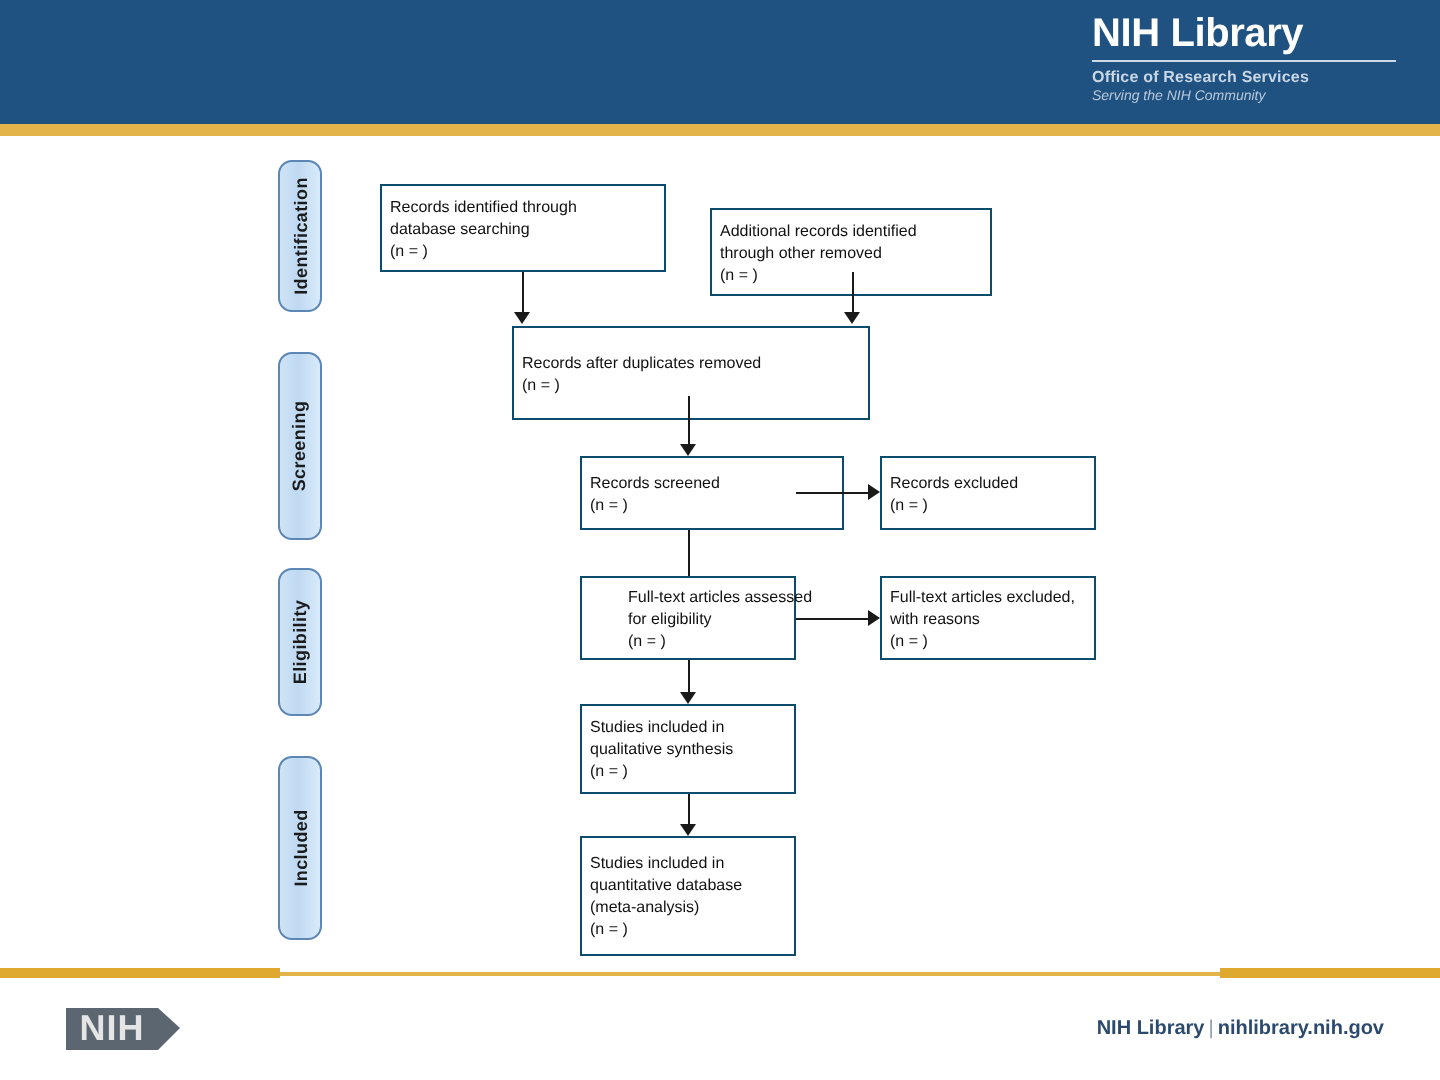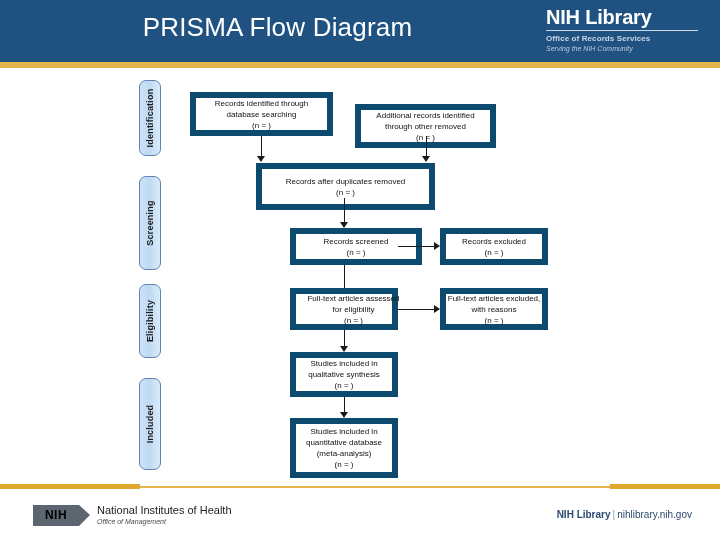--- a/index.html
+++ b/index.html
@@ -65,24 +65,24 @@
     transform: rotate(-90deg);
     white-space: nowrap;
     font-size: 9px;
     font-weight: 700;
     color: #1b1b1b;
     letter-spacing: 0.2px;
   }
 
   .pbox {
     position: absolute;
-    border: 6px solid #0c4a6e;
+    border: 1px solid #0c4a6e;
     background: #ffffff;
     display: flex; flex-direction: column;
-    align-items: center; justify-content: center;
+    align-items: flex-start; justify-content: center;
     text-align: center;
     font-size: 8px;
     line-height: 11px;
     color: #111111;
     padding: 2px 4px;
   }
   .pbox .ln { display: block; white-space: nowrap; }
 
   .arrow-v, .arrow-h {
     position: absolute;
@@ -120,52 +120,51 @@
     position: absolute; left: 0; top: 490px; width: 720px; height: 50px; background: #ffffff;
   }
   .nih-mark {
     position: absolute; left: 33px; top: 14px;
     display: flex; align-items: center;
   }
   .nih-badge {
     position: relative;
     width: 46px; height: 21px;
     background: #5b6670;
-    color: #000000;
-    font-size: 12px; font-weight: 700; letter-spacing: 0.5px;
+    color: #e5e5e5;
+    font-size: 18px; font-weight: 700; letter-spacing: 0.5px;
     display: flex; align-items: center; justify-content: center;
   }
   .nih-chevron {
     width: 0; height: 0;
     border-top: 10px solid transparent;
     border-bottom: 11px solid transparent;
     border-left: 11px solid #5b6670;
   }
   .nih-mark-text { margin-left: 7px; }
   .nih-mark-t1 { font-size: 11px; color: #222; line-height: 13px; }
   .nih-mark-t2 { font-size: 7px; color: #4a4a4a; font-style: italic; line-height: 9px; }
   .footer-right {
     position: absolute; right: 28px; top: 19px;
     font-size: 10px; color: #2c4a6e;
   }
   .footer-right b { font-weight: 700; }
   .footer-right .sep { color: #8a9bb0; margin: 0 2px; }
-  .footer-right .url { font-weight: 400; color: #2c4a6e; }
+  .footer-right .url { font-weight: 700; color: #2c4a6e; }
 </style>
 </head>
 <body>
 
 <div class="page">
 
   <div class="header">
-    <div class="header-title">PRISMA Flow Diagram</div>
     <div class="nih-lib-logo">
       <div class="nih-lib-name">NIH Library</div>
       <div class="nih-lib-rule"></div>
-      <div class="nih-lib-sub1">Office of Records Services</div>
+      <div class="nih-lib-sub1">Office of Research Services</div>
       <div class="nih-lib-sub2">Serving the NIH Community</div>
     </div>
   </div>
   <div class="gold-bar"></div>
 
   <div class="canvas">
 
     <div class="stage-tab" style="left:139px; top:12px; height:76px;">
       <span>Identification</span>
     </div>
@@ -254,23 +253,19 @@
   <div class="footer-rule-wrap">
     <div class="footer-rule-thin"></div>
     <div class="footer-rule-left"></div>
     <div class="footer-rule-right"></div>
   </div>
 
   <div class="footer">
     <div class="nih-mark">
       <div class="nih-badge">NIH</div>
       <div class="nih-chevron"></div>
-      <div class="nih-mark-text">
-        <div class="nih-mark-t1">National Institutes of Health</div>
-        <div class="nih-mark-t2">Office of Management</div>
-      </div>
     </div>
     <div class="footer-right">
       <b>NIH Library</b><span class="sep">|</span><span class="url">nihlibrary.nih.gov</span>
     </div>
   </div>
 
 </div>
 
 </body></html>

